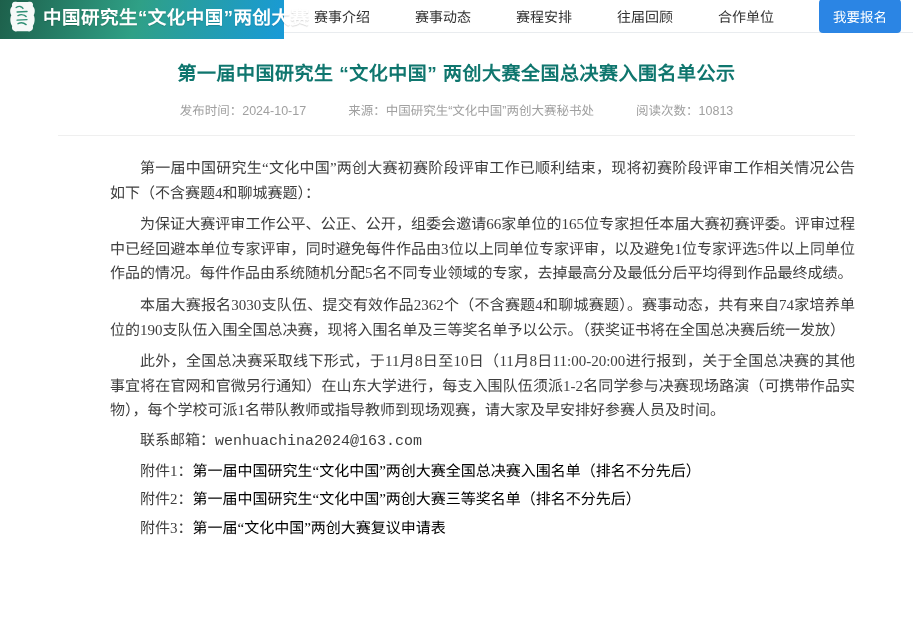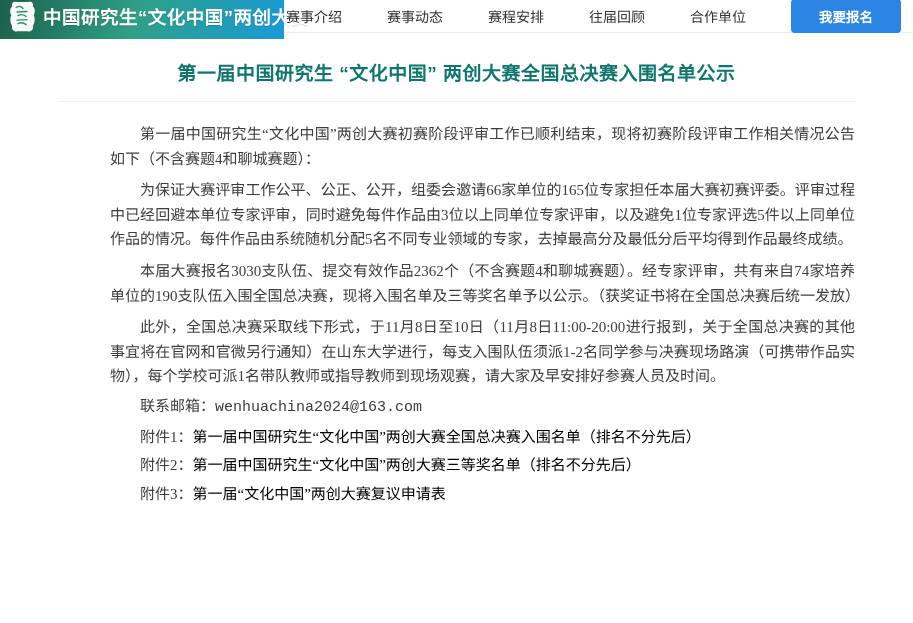--- a/index.html
+++ b/index.html
@@ -53,25 +53,24 @@
     text-decoration: none;
     cursor: pointer;
     white-space: nowrap;
   }
   .signup-btn {
     background: #2b85e4;
     color: #ffffff;
     font-size: 13.5px;
     border: none;
     border-radius: 4px;
-    padding: 7px 28px;
+    padding: 7px 14px;
     cursor: pointer;
     white-space: nowrap;
     font-family: "Liberation Sans", "DejaVu Sans", sans-serif;
-    font-weight: bold;
   }
 
   
   .article-head {
     text-align: center;
     margin: 0 58px;
     padding-top: 25px;
     padding-bottom: 16px;
     border-bottom: 1px solid #efefef;
   }
@@ -140,26 +139,31 @@
     <a class="nav-item">赛程安排</a>
     <a class="nav-item">往届回顾</a>
     <a class="nav-item">合作单位</a>
     <button class="signup-btn">我要报名</button>
   </nav>
 </header>
 
 <main>
   <div class="article-head">
     <h1 class="page-title">第一届中国研究生 “文化中国” 两创大赛全国总决赛入围名单公示</h1>
+    <div class="meta-row">
+      <span class="meta-item"><span>发布时间：</span><span>2024-10-17</span></span>
+      <span class="meta-item"><span>来源：</span><span>中国研究生“文化中国”两创大赛秘书处</span></span>
+      <span class="meta-item"><span>阅读次数：</span><span>10813</span></span>
+    </div>
   </div>
 
   <article class="article-body">
     <p class="para">第一届中国研究生“文化中国”两创大赛初赛阶段评审工作已顺利结束，现将初赛阶段评审工作相关情况公告如下（不含赛题4和聊城赛题）：</p>
     <p class="para">为保证大赛评审工作公平、公正、公开，组委会邀请66家单位的165位专家担任本届大赛初赛评委。评审过程中已经回避本单位专家评审，同时避免每件作品由3位以上同单位专家评审，以及避免1位专家评选5件以上同单位作品的情况。每件作品由系统随机分配5名不同专业领域的专家，去掉最高分及最低分后平均得到作品最终成绩。</p>
-    <p class="para">本届大赛报名3030支队伍、提交有效作品2362个（不含赛题4和聊城赛题）。经专家评审，共有来自74家培养单位的190支队伍入围全国总决赛，现将入围名单及三等奖名单予以公示。（获奖证书将在全国总决赛后统一发放）</p>
+    <p class="para">本届大赛报名3030支队伍、提交有效作品2362个（不含赛题4和聊城赛题）。赛事动态，共有来自74家培养单位的190支队伍入围全国总决赛，现将入围名单及三等奖名单予以公示。（获奖证书将在全国总决赛后统一发放）</p>
     <p class="para">此外，全国总决赛采取线下形式，于11月8日至10日（11月8日11:00-20:00进行报到，关于全国总决赛的其他事宜将在官网和官微另行通知）在山东大学进行，每支入围队伍须派1-2名同学参与决赛现场路演（可携带作品实物），每个学校可派1名带队教师或指导教师到现场观赛，请大家及早安排好参赛人员及时间。</p>
 
     <p class="contact-line">联系邮箱：wenhuachina2024@163.com</p>
 
     <p class="attachment-line">
       <span class="attachment-label">附件1：</span><a class="attachment-link">第一届中国研究生“文化中国”两创大赛全国总决赛入围名单（排名不分先后）</a>
     </p>
     <p class="attachment-line">
       <span class="attachment-label">附件2：</span><a class="attachment-link">第一届中国研究生“文化中国”两创大赛三等奖名单（排名不分先后）</a>
     </p>

